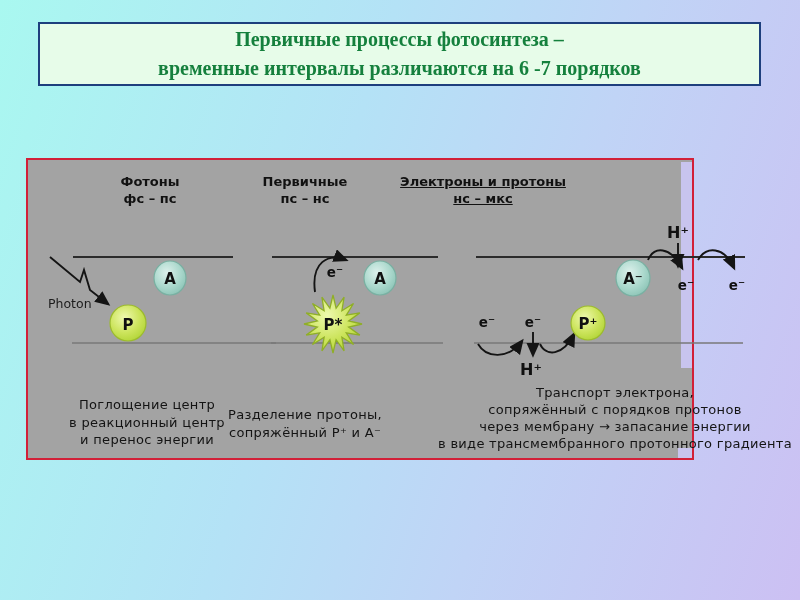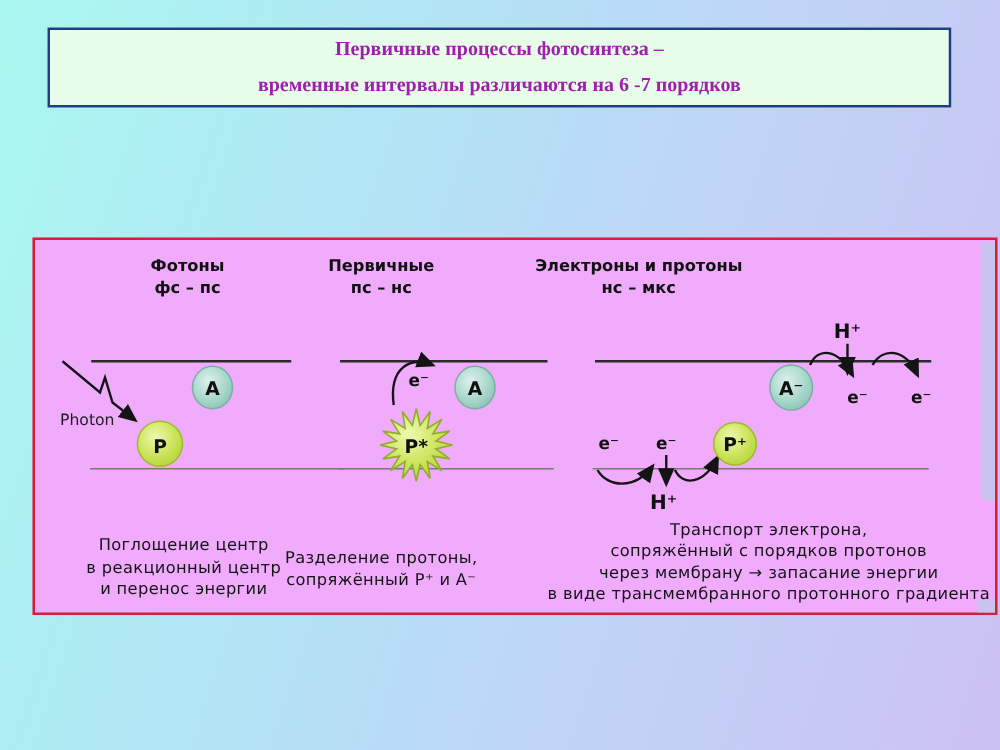--- a/index.html
+++ b/index.html
@@ -12,45 +12,45 @@
 
   
   .title-box {
     position:absolute; left:38px; top:22px; width:723px; height:64px;
     background:#e7fce9; border:2px solid #1e3f7d;
     display:flex; flex-direction:column; justify-content:center; align-items:center;
     text-align:center;
   }
   .title-line {
     font-family:"Liberation Serif", serif;
-    font-weight:bold; font-size:16px; line-height:29px; color:#a21caf;
+    font-weight:bold; font-size:20px; line-height:29px; color:#15803d;
   }
 
   
   .figure-frame {
-    position:absolute; left:26px; top:158px; width:772px; height:302px;
-    background:#f0abfc; border:2px solid #d22038;margin-top:32px;
+    position:absolute; left:26px; top:158px; width:668px; height:302px;
+    background:#a3a3a3; border:2px solid #d22038;
   }
   .lavender-strip {
     position:absolute; right:0; top:2px; width:11px; height:206px;
     background:#c8c4ee;
   }
   .lavender-corner {
     position:absolute; right:0; bottom:0; width:14px; height:10px;
     background:#c8c4ee;
   }
 
   .panel-header {
     position:absolute; top:13px; transform:translateX(-50%);
     text-align:center; font-weight:bold; font-size:13px; line-height:17px; color:#111;
     white-space:nowrap;
   }
   .ph-1 { left:122px; }
   .ph-2 { left:277px; }
-  .ph-3 { left:483px; }
+  .ph-3 { left:455px;text-decoration:underline; }
 
   .panel-caption {
     position:absolute; transform:translateX(-50%);
     text-align:center; font-size:13px; line-height:17.5px; color:#141414;
     letter-spacing:0.3px; white-space:nowrap;
   }
   .pc-1 { left:119px; top:236px; }
   .pc-2 { left:277px; top:246px; }
   .pc-3 { left:587px; top:224px; line-height:17px; }
 

